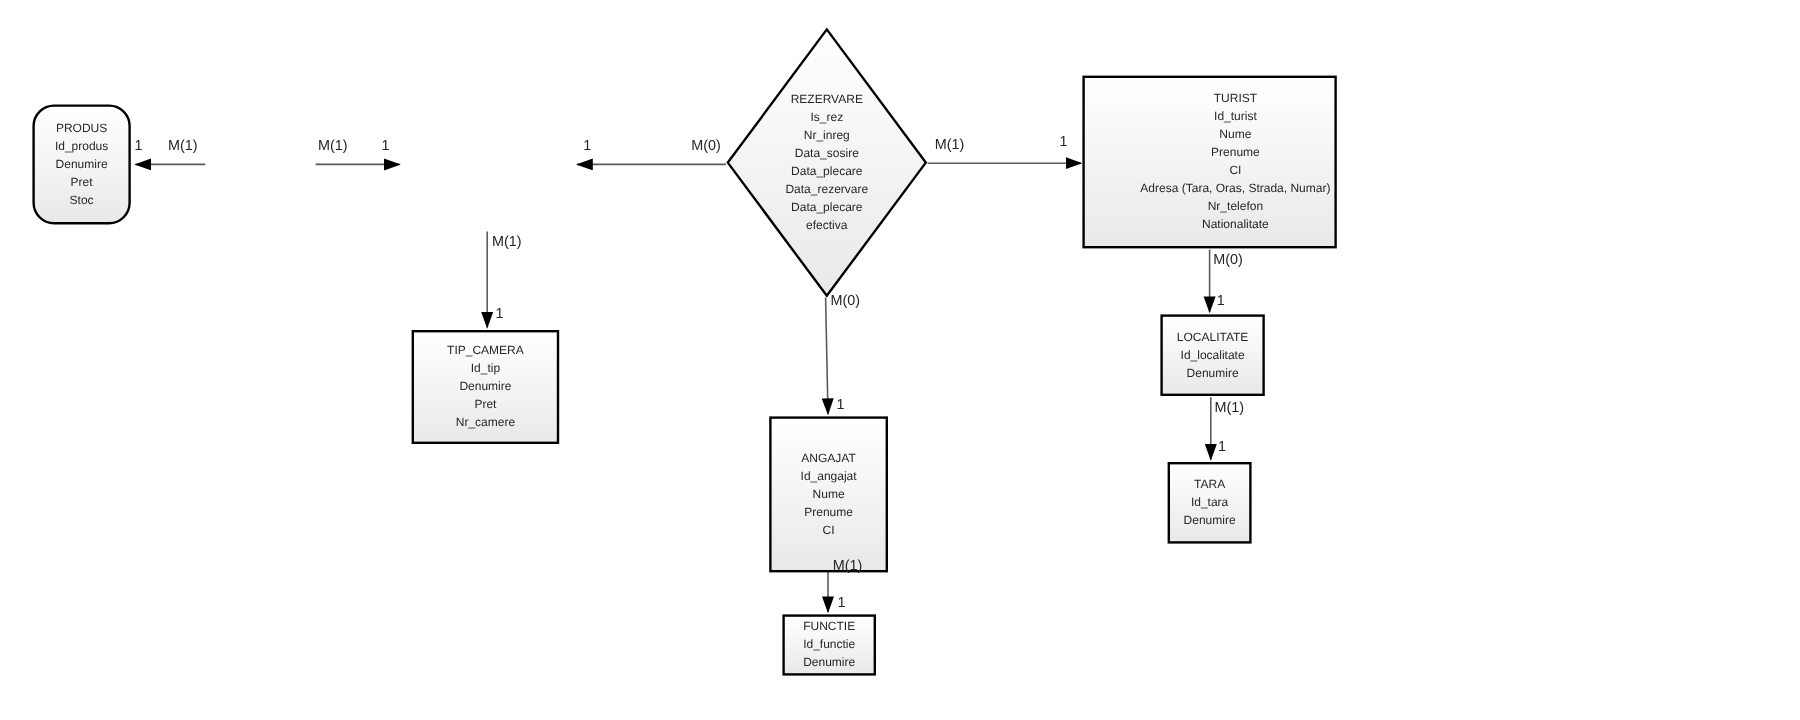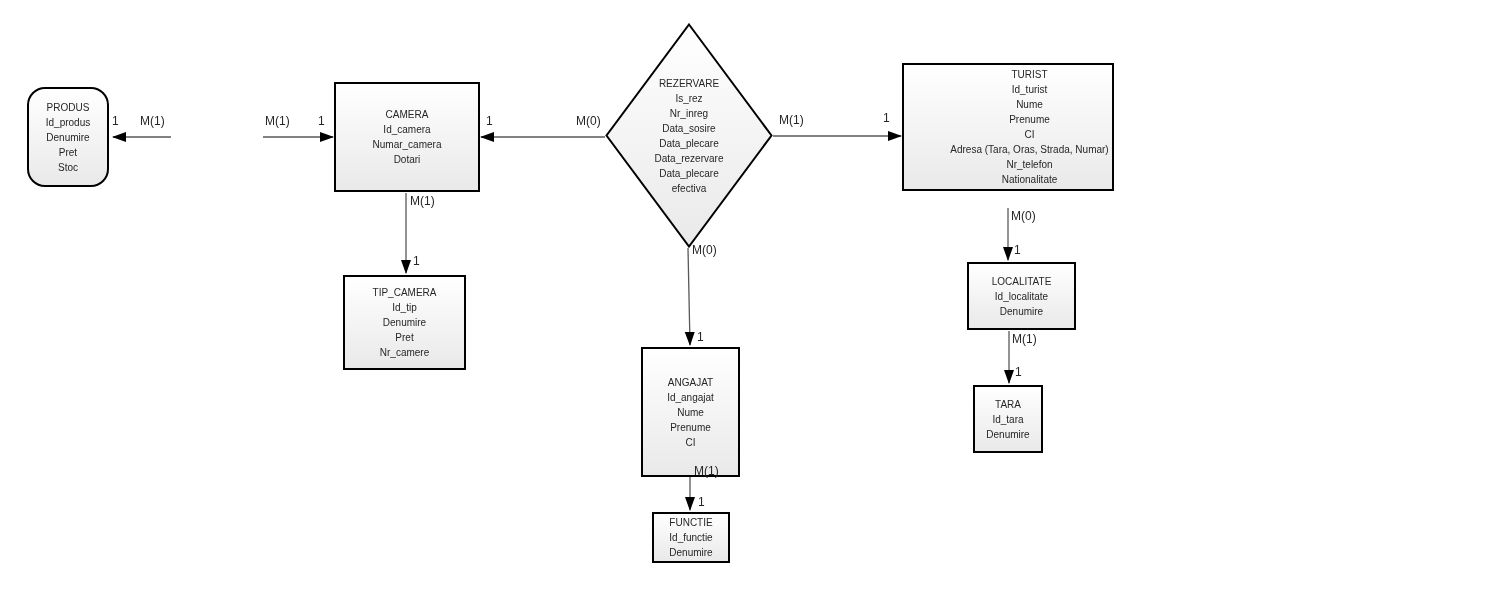--- a/index.html
+++ b/index.html
@@ -53,53 +53,45 @@
   <div class="entity" style="left:27px;top:87px;width:82px;height:100px;border-radius:18px;">
     <div class="shape-text">
       <div class="title">PRODUS</div>
       <div class="attrs">Id_produs
 Denumire
 Pret
 Stoc</div>
     </div>
   </div>
 
-  <div class="entity" style="left:334px;top:82px;width:146px;height:110px;">
-    <div class="shape-text">
-      <div class="title">CAMERA</div>
-      <div class="attrs">Id_camera
-Numar_camera
-Dotari</div>
-    </div>
-  </div>
 
   <div class="entity" style="left:343px;top:275px;width:123px;height:95px;">
     <div class="shape-text">
       <div class="title">TIP_CAMERA</div>
       <div class="attrs">Id_tip
 Denumire
 Pret
 Nr_camere</div>
     </div>
   </div>
 
-  <div class="entity" style="left:902px;top:63px;width:212px;height:128px;padding-left:43px;">
+  <div class="entity" style="left:902px;top:63px;width:212px;height:144px;padding-left:43px;">
     <div class="shape-text">
       <div class="title">TURIST</div>
       <div class="attrs">Id_turist
 Nume
 Prenume
 CI
 Adresa (Tara, Oras, Strada, Numar)
 Nr_telefon
 Nationalitate</div>
     </div>
   </div>
 
-  <div class="entity" style="left:967px;top:262px;width:109px;height:68px;">
+  <div class="entity" style="left:967px;top:262px;width:87px;height:68px;">
     <div class="shape-text">
       <div class="title">LOCALITATE</div>
       <div class="attrs">Id_localitate
 Denumire</div>
     </div>
   </div>
 
   <div class="entity" style="left:973px;top:385px;width:70px;height:68px;">
     <div class="shape-text">
       <div class="title">TARA</div>

